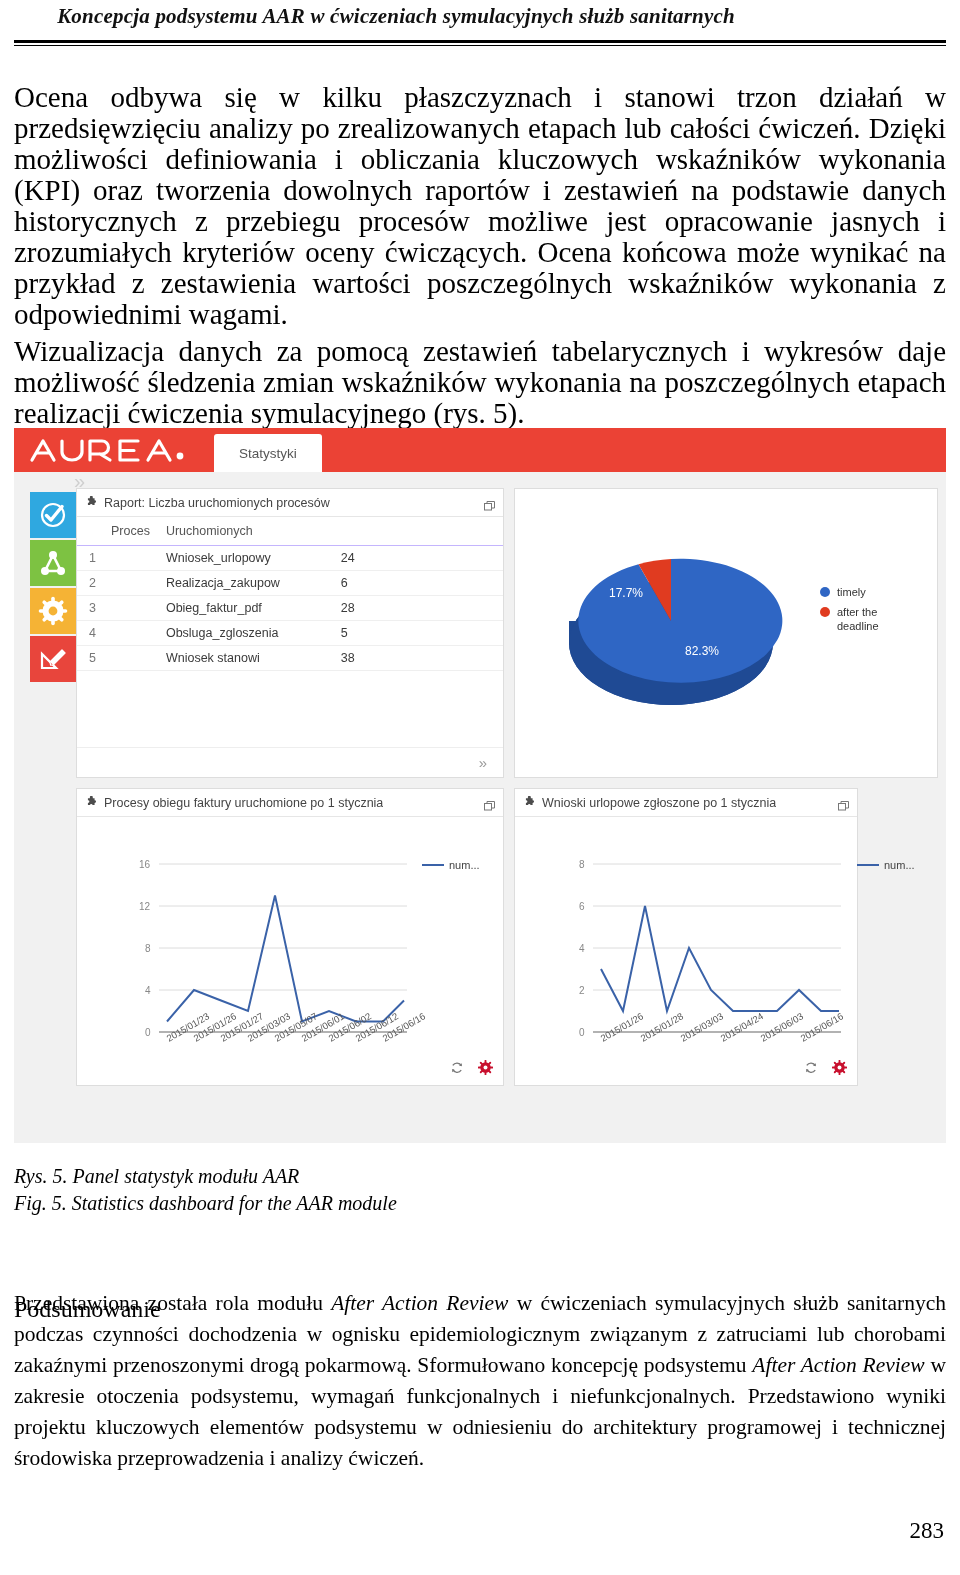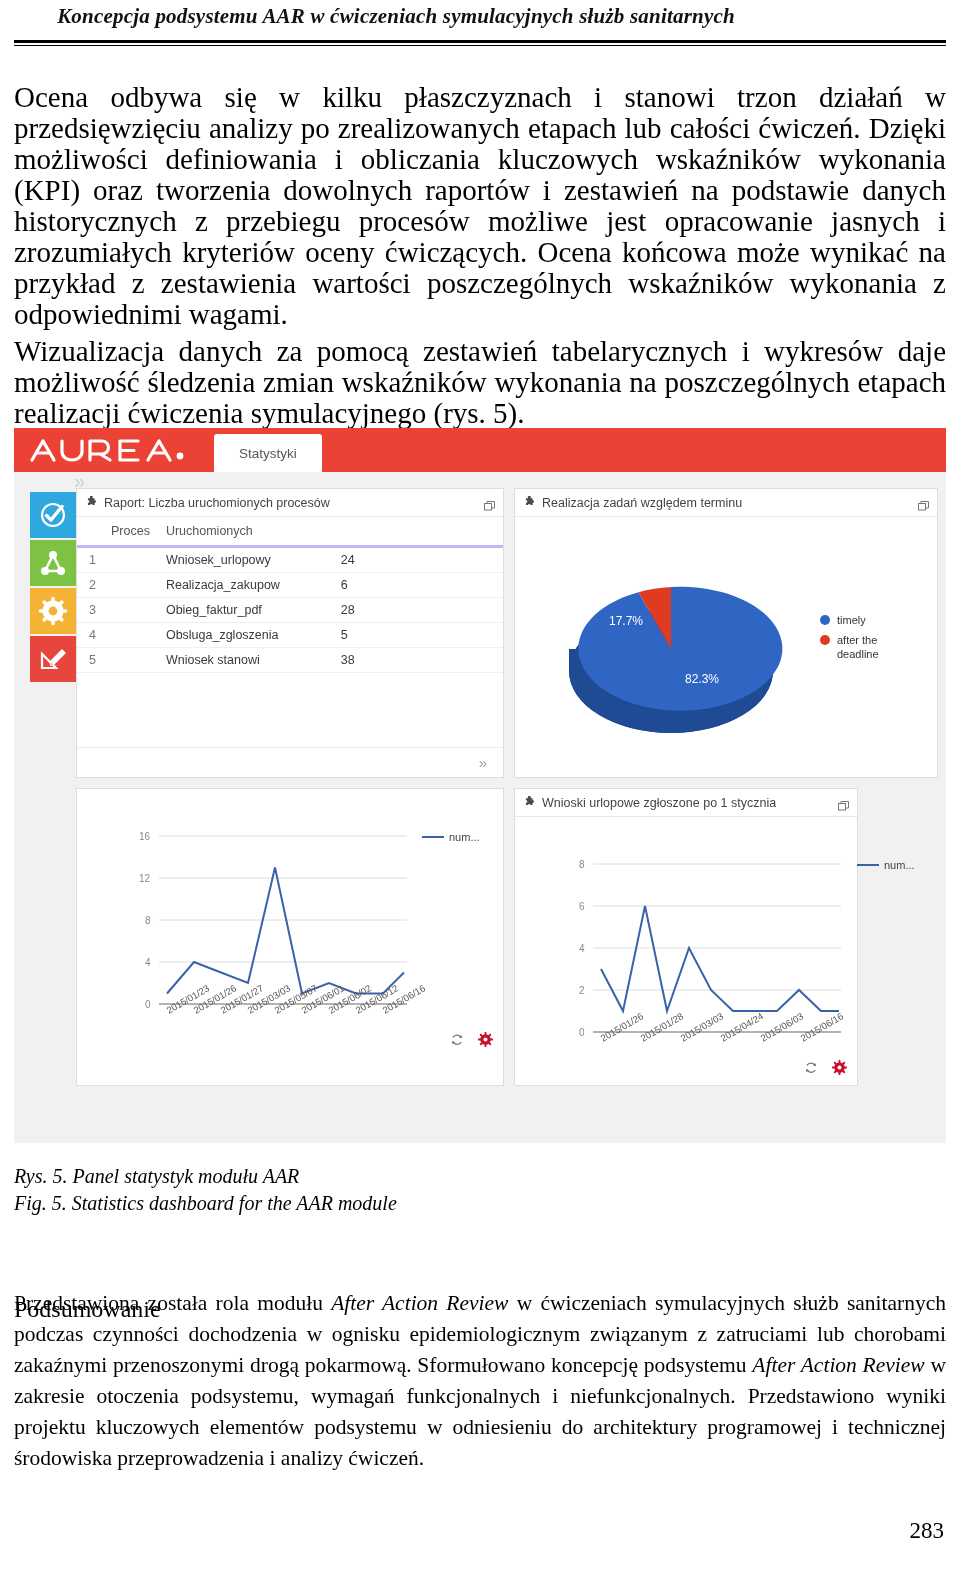--- a/index.html
+++ b/index.html
@@ -123,21 +123,21 @@
 
   
   table.rep{
     width:100%; border-collapse:collapse;
     font-family:"Liberation Sans", sans-serif;
     font-size:12.5px; color:#3a3a3a;
   }
   table.rep th{
     text-align:left; font-weight:normal;
     color:#555; padding:7px 6px 7px 10px;
-    border-bottom:3px solid #c4b5fd;
+    border-bottom:1px solid #c4b5fd;
   }
   table.rep td{
     padding:5px 6px 5px 10px;
     border-bottom:1px solid #efefef;
   }
   table.rep td.idx{ width:22px; color:#777; padding-left:12px; }
   table.rep td.num{ width:160px; }
   table.rep th.c1{ padding-left:34px; }
   table.rep th.c2{ width:160px; }
   .tbl-footer{
@@ -343,34 +343,20 @@
               </tr>
             </tbody>
           </table>
           <div class="tbl-footer">
             <span class="chev">»</span>
           </div>
         </div>
       </div>
 
       <div class="panel p-tr">
-        <div class="phead">
-          <span class="puzzle">
-            <svg width="13" height="13" viewBox="0 0 16 16">
-              <path d="M6 1.5 a1.8 1.8 0 0 1 3.6 0 v1.3 h2.2 v2.3 a1.8 1.8 0 0 1 0 3.6 v2.3 h-2.4 a1.8 1.8 0 0 0 -3.4 0 H3.6 V8.7 a1.8 1.8 0 0 0 0 -3.6 V2.8 h2.4 z" fill="#4c4c4c"></path>
-            </svg>
-          </span>
-          <span class="ptitle">Realizacja zadań względem terminu</span>
-          <span class="maxi">
-            <svg width="11" height="10" viewBox="0 0 11 10">
-              <rect x="0.5" y="2.5" width="7" height="6.5" fill="none" stroke="#777" stroke-width="1"></rect>
-              <path d="M3 2.5 V0.5 H10.5 V7 H8" fill="none" stroke="#777" stroke-width="1"></path>
-            </svg>
-          </span>
-        </div>
         <div class="pbody">
           <div class="pie-wrap">
             <svg width="300" height="250" viewBox="0 0 300 250" style="position:absolute;left:6px;top:4px;">
 
               <ellipse cx="150" cy="150" rx="102" ry="62" fill="#1f4a94"></ellipse>
               <rect x="48" y="128" width="204" height="24" fill="#1f4a94"></rect>
               <ellipse cx="150" cy="150" rx="102" ry="62" fill="#1f4a94"></ellipse>
 
               <path d="M150 128 L150 66 A102 62 0 1 1 117.5 71.2 Z" fill="#2f66c4"></path>
 
@@ -386,20 +372,34 @@
               <div class="lg-row">
                 <span class="lg-dot" style="background:#e03b20"></span>
                 <span class="lg-tx">after the deadline</span>
               </div>
             </div>
           </div>
         </div>
       </div>
 
       <div class="panel p-bl">
+        <div class="phead">
+          <span class="puzzle">
+            <svg width="13" height="13" viewBox="0 0 16 16">
+              <path d="M6 1.5 a1.8 1.8 0 0 1 3.6 0 v1.3 h2.2 v2.3 a1.8 1.8 0 0 1 0 3.6 v2.3 h-2.4 a1.8 1.8 0 0 0 -3.4 0 H3.6 V8.7 a1.8 1.8 0 0 0 0 -3.6 V2.8 h2.4 z" fill="#4c4c4c"></path>
+            </svg>
+          </span>
+          <span class="ptitle">Procesy obiegu faktury uruchomione po 1 stycznia</span>
+          <span class="maxi">
+            <svg width="11" height="10" viewBox="0 0 11 10">
+              <rect x="0.5" y="2.5" width="7" height="6.5" fill="none" stroke="#777" stroke-width="1"></rect>
+              <path d="M3 2.5 V0.5 H10.5 V7 H8" fill="none" stroke="#777" stroke-width="1"></path>
+            </svg>
+          </span>
+        </div>
         <div class="pbody">
           <svg class="chart-svg" width="426" height="268" viewBox="0 0 426 268">
             <g font-family="Liberation Sans, sans-serif" font-size="10" fill="#888">
               <text x="62" y="51">16</text>
               <text x="62" y="93">12</text>
               <text x="68" y="135">8</text>
               <text x="68" y="177">4</text>
               <text x="68" y="219">0</text>
             </g>
             <g stroke="#dcdcdc" stroke-width="1">

